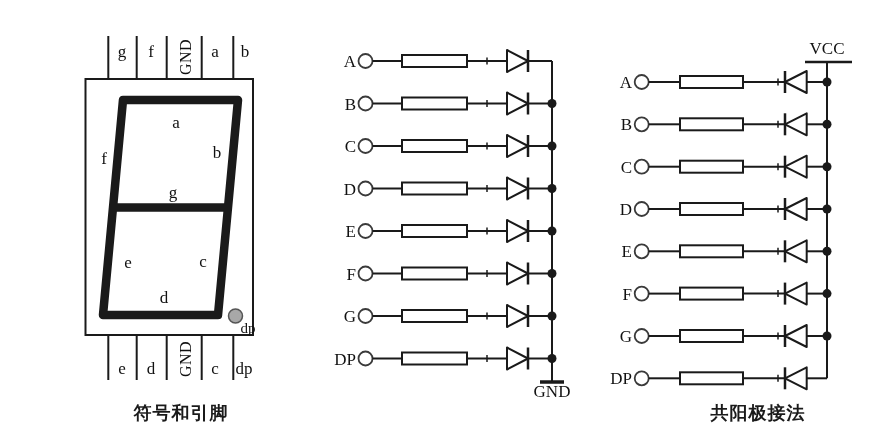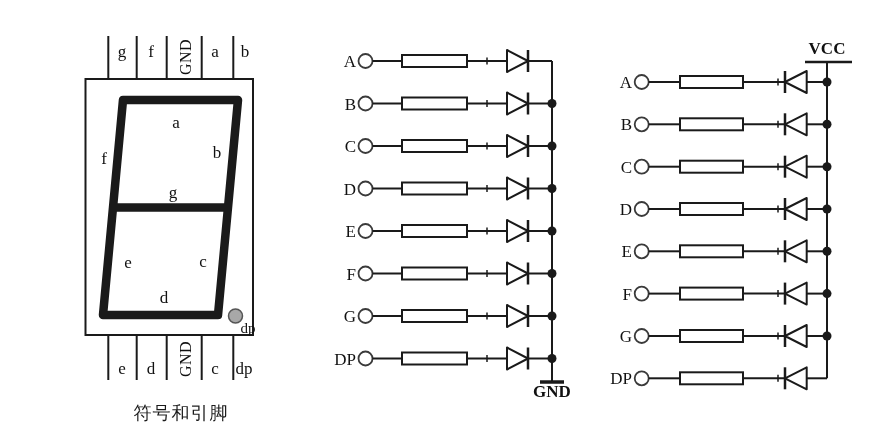--- a/index.html
+++ b/index.html
@@ -15,25 +15,25 @@
     font-size:17px;line-height:1;white-space:nowrap;color:#111;
   }
   .lbl.rot{transform:translate(-50%,-50%) rotate(-90deg);font-size:16px;letter-spacing:.5px;}
   .lbl.small{font-size:15px;}
   .inlbl{
     position:absolute;transform:translateY(-50%);
     font-size:17px;line-height:1;white-space:nowrap;text-align:right;color:#111;
   }
   .caption{
     position:absolute;transform:translate(-50%,-50%);
-    font-size:18px;letter-spacing:1px;white-space:nowrap;color:#1a1a1a;
+    font-size:18px;letter-spacing:1px;white-space:nowrap;color:#1a1a1a;font-weight:bold;
   }
   .rail{
     position:absolute;transform:translate(-50%,-50%);
-    font-size:17px;white-space:nowrap;color:#111;font-weight:bold;
+    font-size:17px;white-space:nowrap;color:#111;
   }
 </style>
 </head>
 <body>
 
 <div id="stage">
 
   <div class="panel" style="left:0;width:300px;">
     <svg width="300" height="447" viewBox="0 0 300 447">
 
@@ -171,15 +171,16 @@
     <span class="inlbl" style="right:244px;top:82px;">A</span>
     <span class="inlbl" style="right:244px;top:124.3px;">B</span>
     <span class="inlbl" style="right:244px;top:166.7px;">C</span>
     <span class="inlbl" style="right:244px;top:209px;">D</span>
     <span class="inlbl" style="right:244px;top:251.3px;">E</span>
     <span class="inlbl" style="right:244px;top:293.6px;">F</span>
     <span class="inlbl" style="right:244px;top:336px;">G</span>
     <span class="inlbl" style="right:244px;top:378.3px;">DP</span>
 
     <span class="rail" style="left:241px;top:49px;">VCC</span>
+    <div class="caption" style="left:172px;top:413px;">共阳极接法</div>
   </div>
 
 </div>
 
 </body></html>

